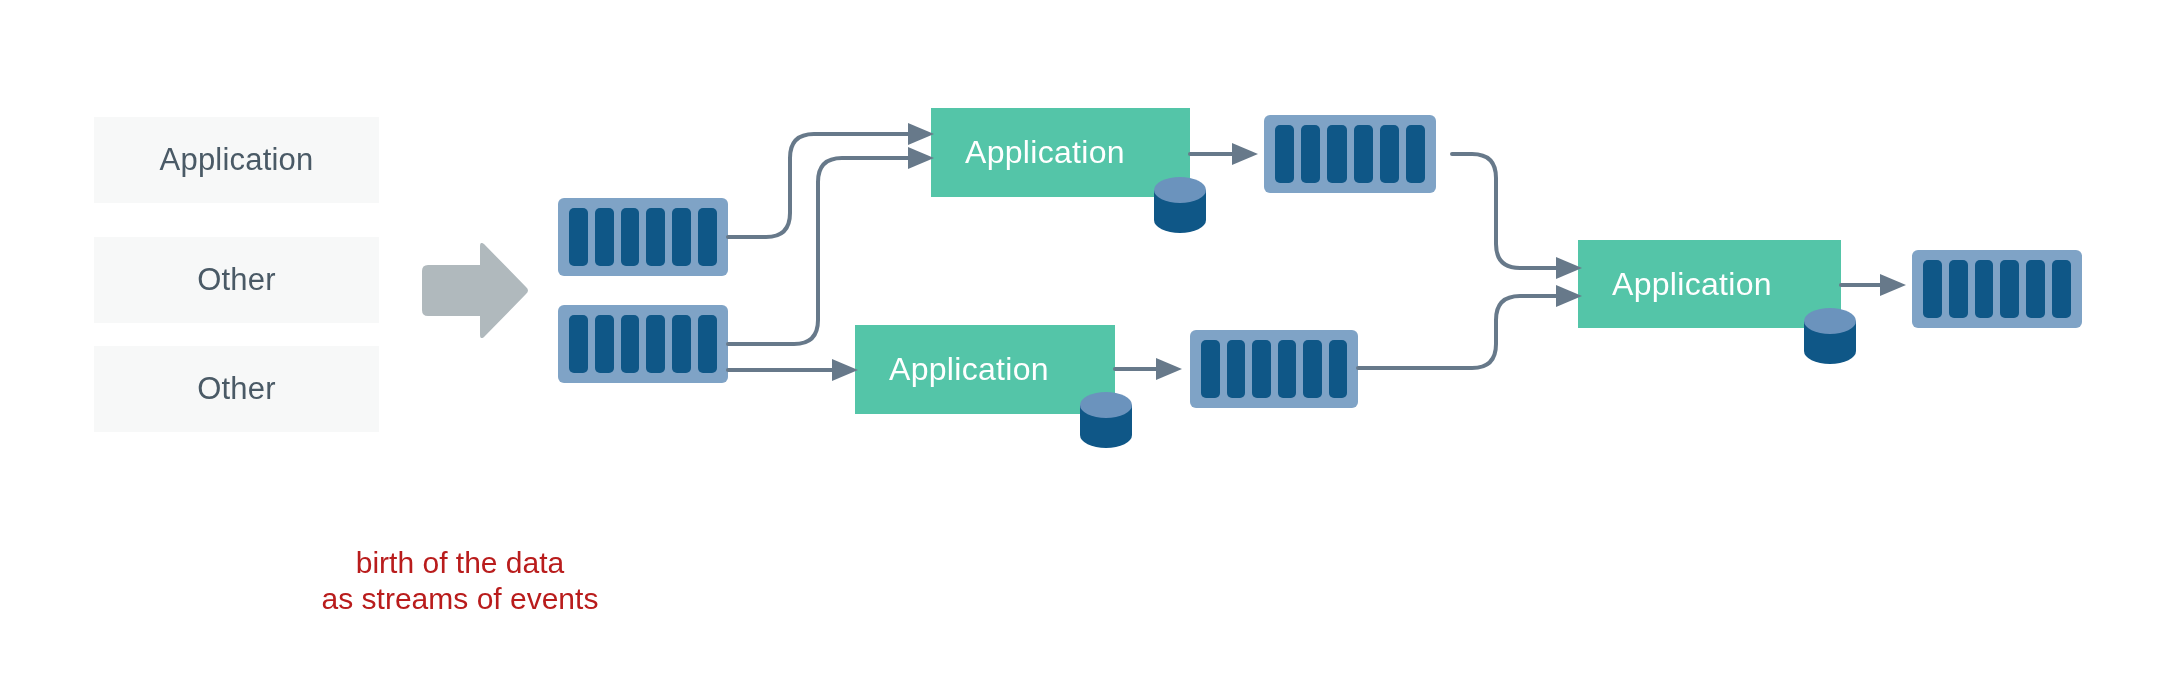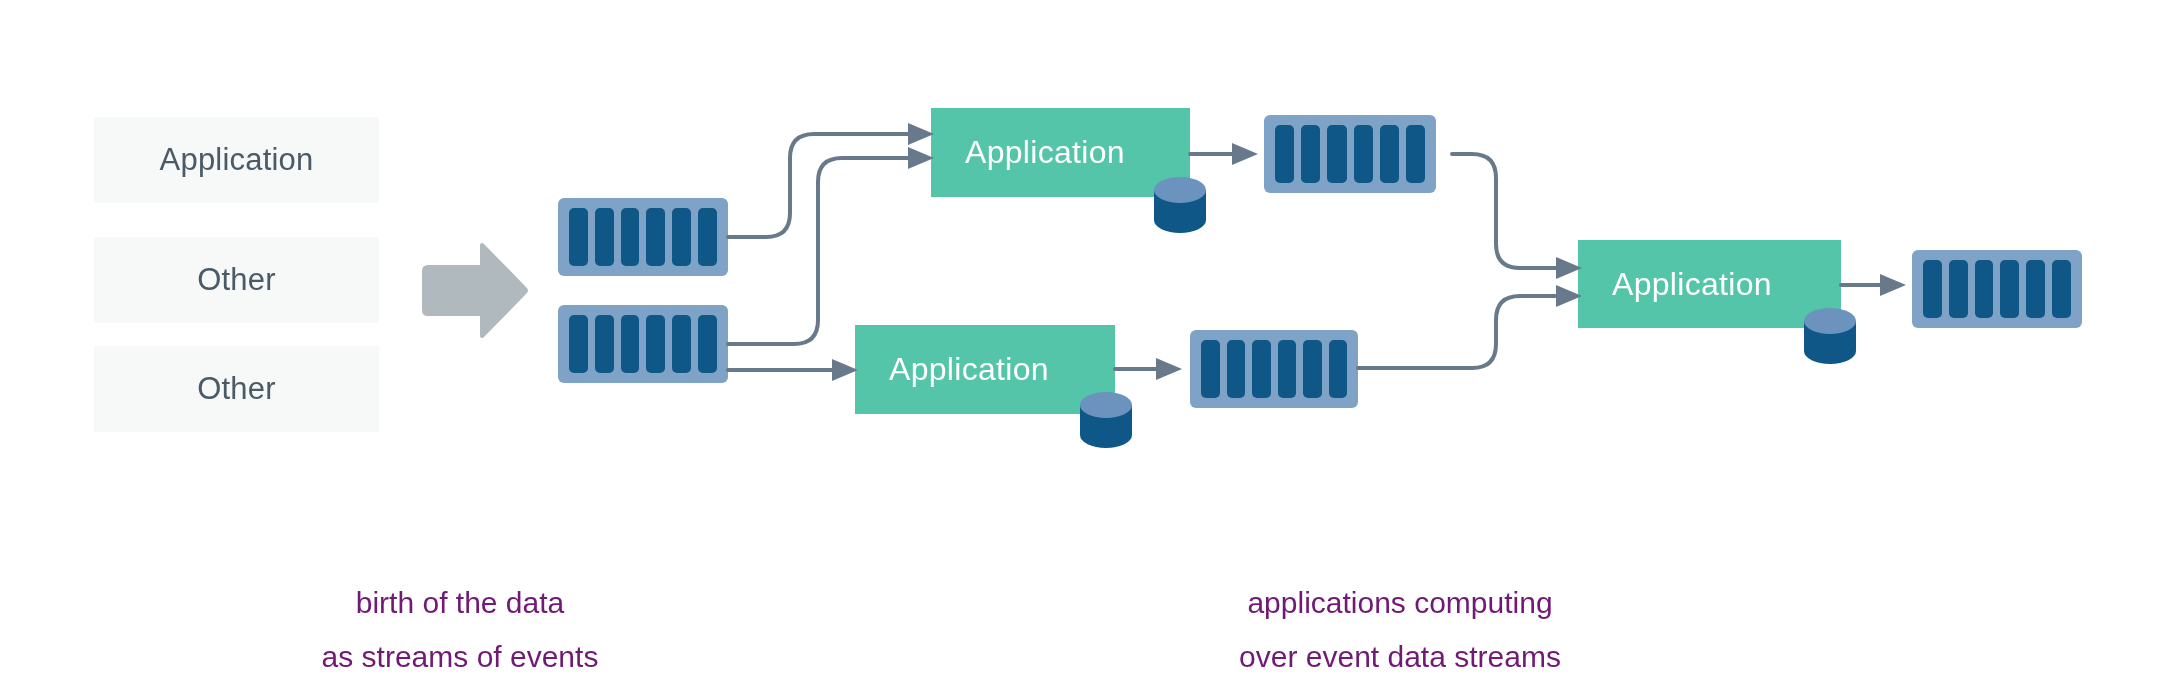--- a/index.html
+++ b/index.html
@@ -91,26 +91,25 @@
     stroke-width: 4;
     stroke-linecap: round;
   }
   .wire-head {
     fill: #67798a;
   }
 
   
   .caption {
     position: absolute;
-    color: #701a75;
+    color: #b91c1c;
     font-size: 30px;
-    line-height: 54px;
+    line-height: 36px;
     text-align: center;
     white-space: pre-line;
-    margin-top: 31px;
   }
 </style>
 </head>
 <body>
 
 <div id="stage">
 
   <div class="source-box" style="left:94px; top:117px; width:285px; height:86px;">
     <span>Application</span>
   </div>
@@ -221,16 +220,14 @@
 
     <path class="wire" d="M1358 368 L1472 368 Q1496 368 1496 344 L1496 320 Q1496 296 1520 296 L1560 296"></path>
     <polygon class="wire-head" points="1556,285 1582,296 1556,307"></polygon>
 
     <path class="wire" d="M1841 285 L1884 285"></path>
     <polygon class="wire-head" points="1880,274 1906,285 1880,296"></polygon>
   </svg>
 
   <div class="caption" style="left:235px; top:545px; width:450px;">birth of the data
 as streams of events</div>
-  <div class="caption" style="left:1170px; top:545px; width:460px;">applications computing
-over event data streams</div>
 
 </div>
 
 </body></html>

